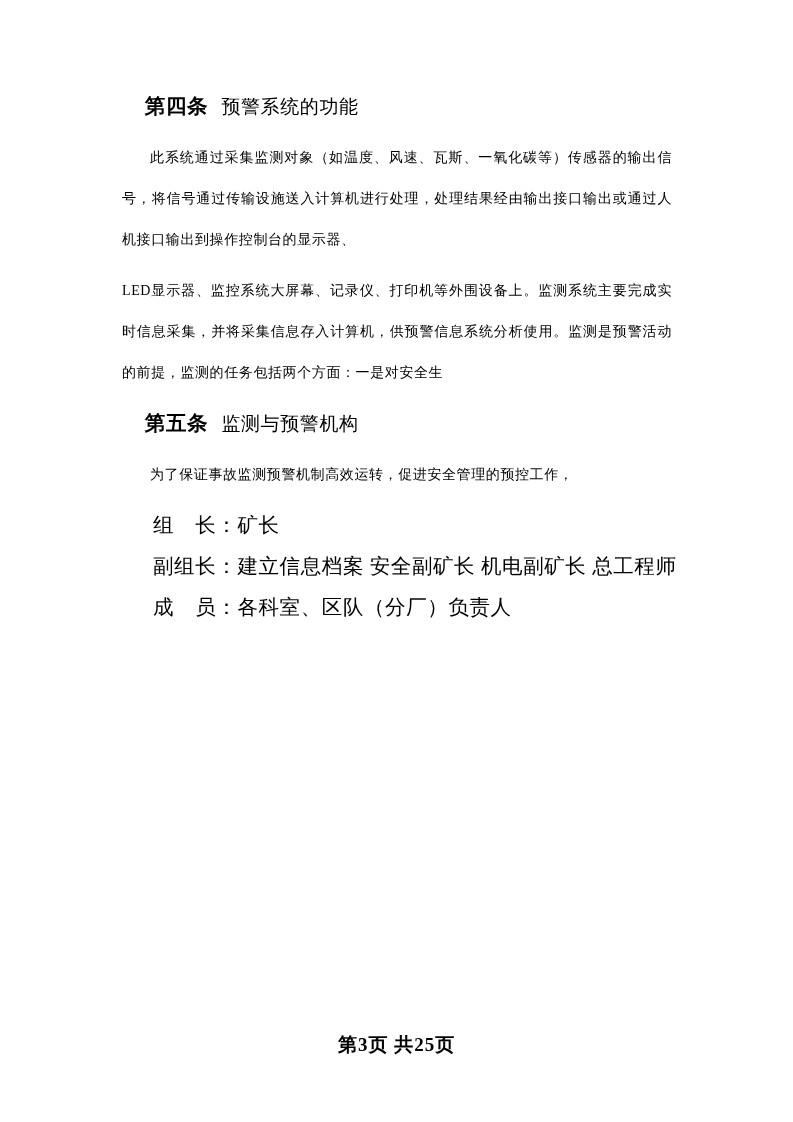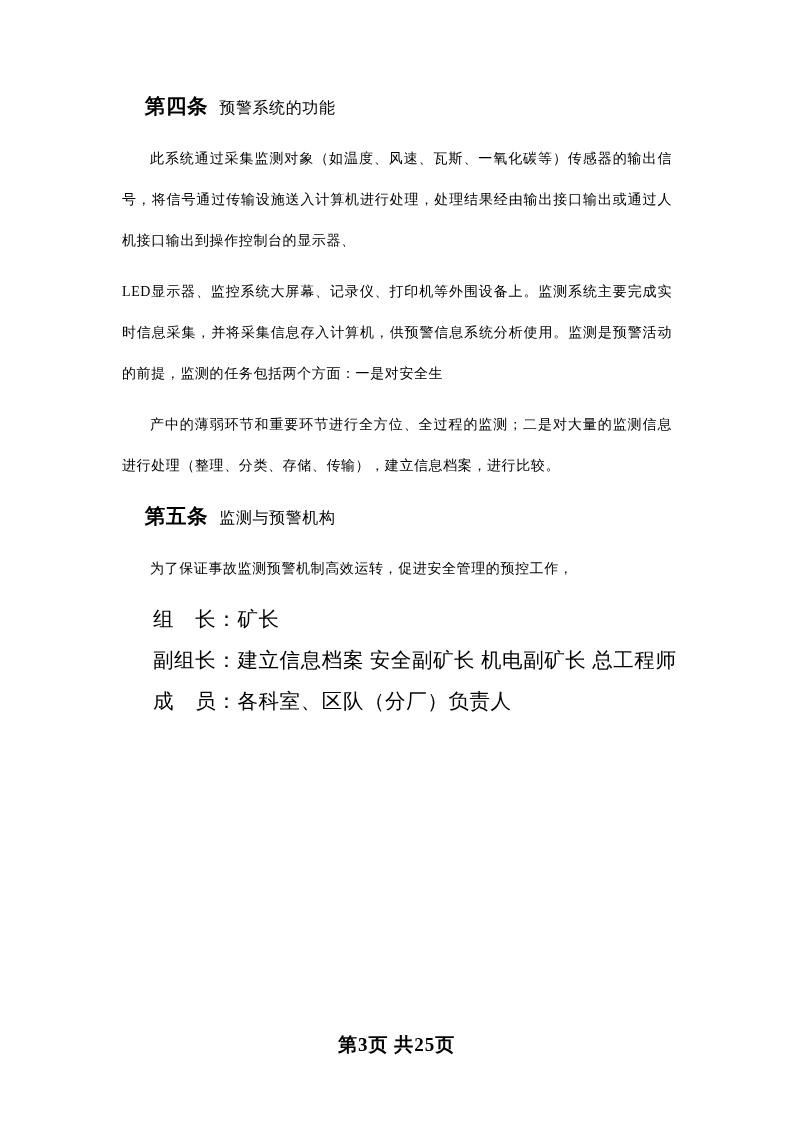--- a/index.html
+++ b/index.html
@@ -46,21 +46,21 @@
     margin: 0;
     text-indent: 1.6em;
     letter-spacing: 0.6px;
   }
   .heading .label {
     font-weight: bold;
   }
   .heading .title {
     font-weight: normal;
     padding-left: 0.7em;
-    font-size: 16px;
+    font-size: 19px;
   }
   .noindent {
     text-indent: 0;
   }
   .list-line {
     font-size: 20.5px;
     line-height: 41px;
     letter-spacing: 0.6px;
     margin: 0;
     text-indent: 2em;
@@ -85,21 +85,20 @@
 
 <div class="page">
   <div class="content">
 
     <p class="heading">
       <span class="label">第四条</span><span class="title">预警系统的功能</span>
     </p>
 
     <p class="para indent">此系统通过采集监测对象（如温度、风速、瓦斯、一氧化碳等）传感器的输出信号，将信号通过传输设施送入计算机进行处理，处理结果经由输出接口输出或通过人机接口输出到操作控制台的显示器、</p>
     <p class="para noindent">LED显示器、监控系统大屏幕、记录仪、打印机等外围设备上。监测系统主要完成实时信息采集，并将采集信息存入计算机，供预警信息系统分析使用。监测是预警活动的前提，监测的任务包括两个方面：一是对安全生</p>
-    <p class="para indent">产中的薄弱环节和重要环节进行全方位、全过程的监测；二是对大量的监测信息进行处理（整理、分类、存储、传输），建立信息档案，进行比较。</p>
 
     <p class="heading">
       <span class="label">第五条</span><span class="title">监测与预警机构</span>
     </p>
 
     <p class="para indent">为了保证事故监测预警机制高效运转，促进安全管理的预控工作，</p>
 
     <p class="list-line">组　长：矿长</p>
     <p class="list-line">副组长：建立信息档案  安全副矿长  机电副矿长  总工程师</p>
     <p class="list-line">成　员：各科室、区队（分厂）负责人</p>

